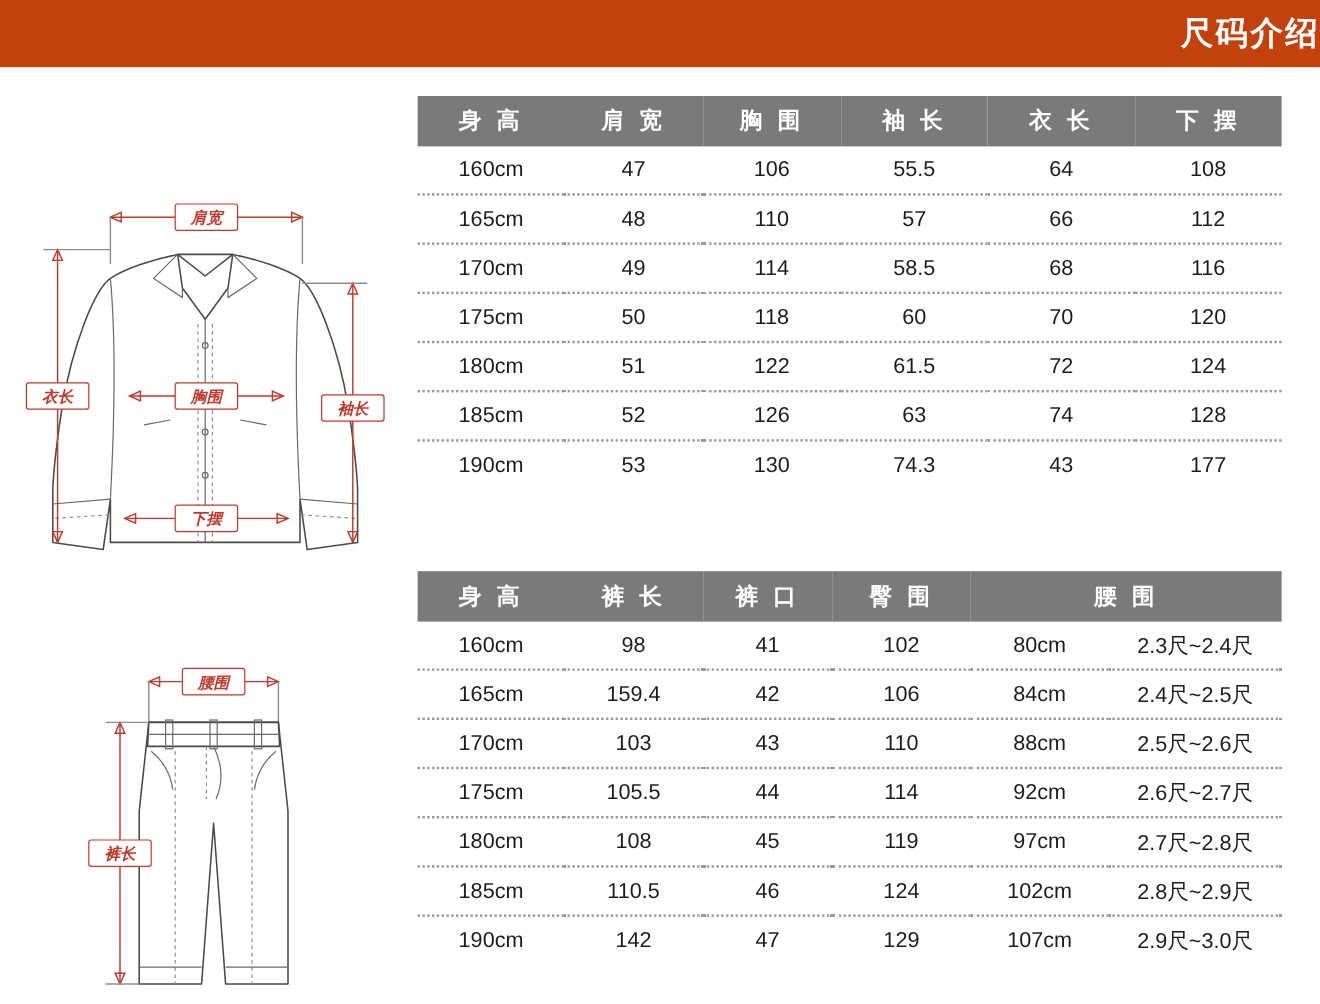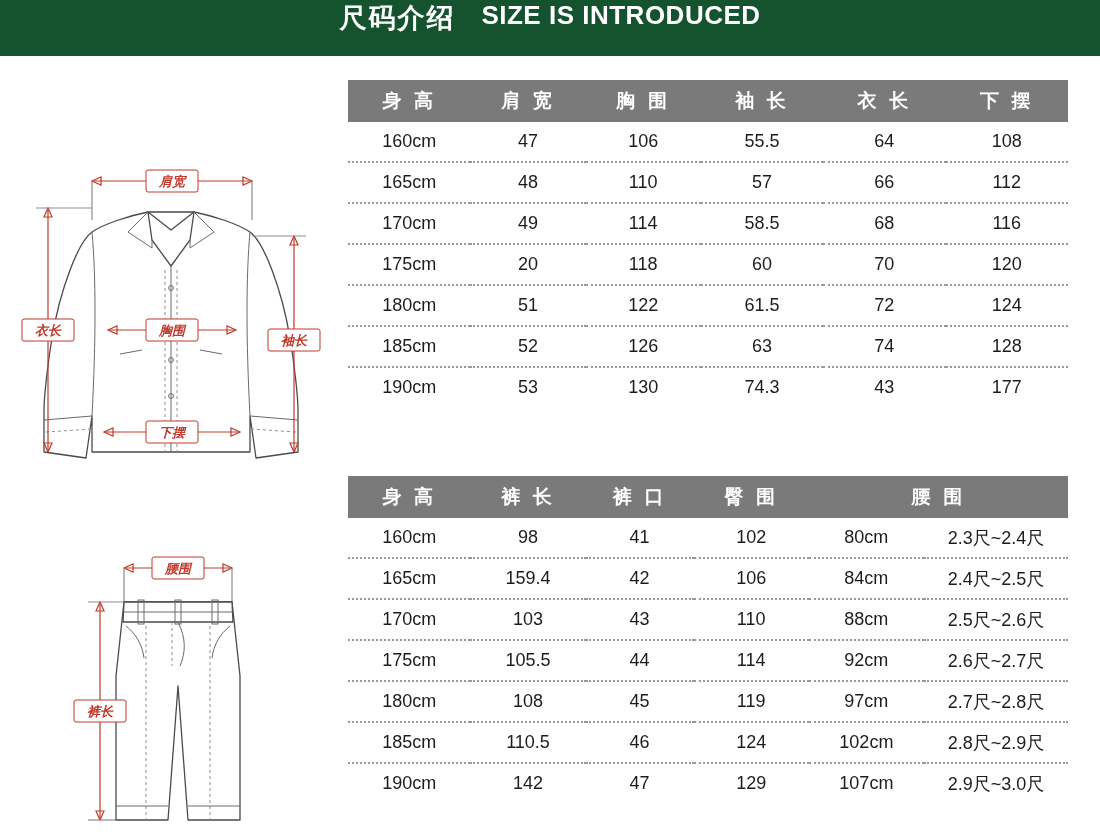--- a/index.html
+++ b/index.html
@@ -12,25 +12,26 @@
     height: 837px;
     font-family: "Liberation Sans", "DejaVu Sans", sans-serif;
     color: #1c1c1c;
     overflow: hidden;
     position: relative;
   }
 
   
   .header {
     height: 56px;
-    background: #14532d;
+    background: #c2410c;
     display: flex;
-    align-items: flex-start;
+    align-items: flex-end;
     justify-content: center;
     gap: 26px;
+    flex-direction: column;
   }
   .header .cn {
     color: #ffffff;
     font-size: 27px;
     font-weight: bold;
     letter-spacing: 2px;
   }
   .header .en {
     color: #ffffff;
     font-size: 26px;
@@ -131,21 +132,20 @@
     stroke: #8d8d8d;
     stroke-width: 1;
     stroke-dasharray: 3 3;
   }
 </style>
 </head>
 <body>
 
 <div class="header">
   <span class="cn">尺码介绍</span>
-  <span class="en">SIZE IS INTRODUCED</span>
 </div>
 
 <div class="content">
 
   <div class="block block-top">
 
     <div class="figure">
       <svg class="svg-figure" width="340" height="380" viewBox="0 0 340 380">
 
         <line class="dim" x1="92" y1="101" x2="252" y2="101"></line>
@@ -257,21 +257,21 @@
           <tr>
             <td>170cm</td>
             <td>49</td>
             <td>114</td>
             <td>58.5</td>
             <td>68</td>
             <td>116</td>
           </tr>
           <tr>
             <td>175cm</td>
-            <td>20</td>
+            <td>50</td>
             <td>118</td>
             <td>60</td>
             <td>70</td>
             <td>120</td>
           </tr>
           <tr>
             <td>180cm</td>
             <td>51</td>
             <td>122</td>
             <td>61.5</td>

